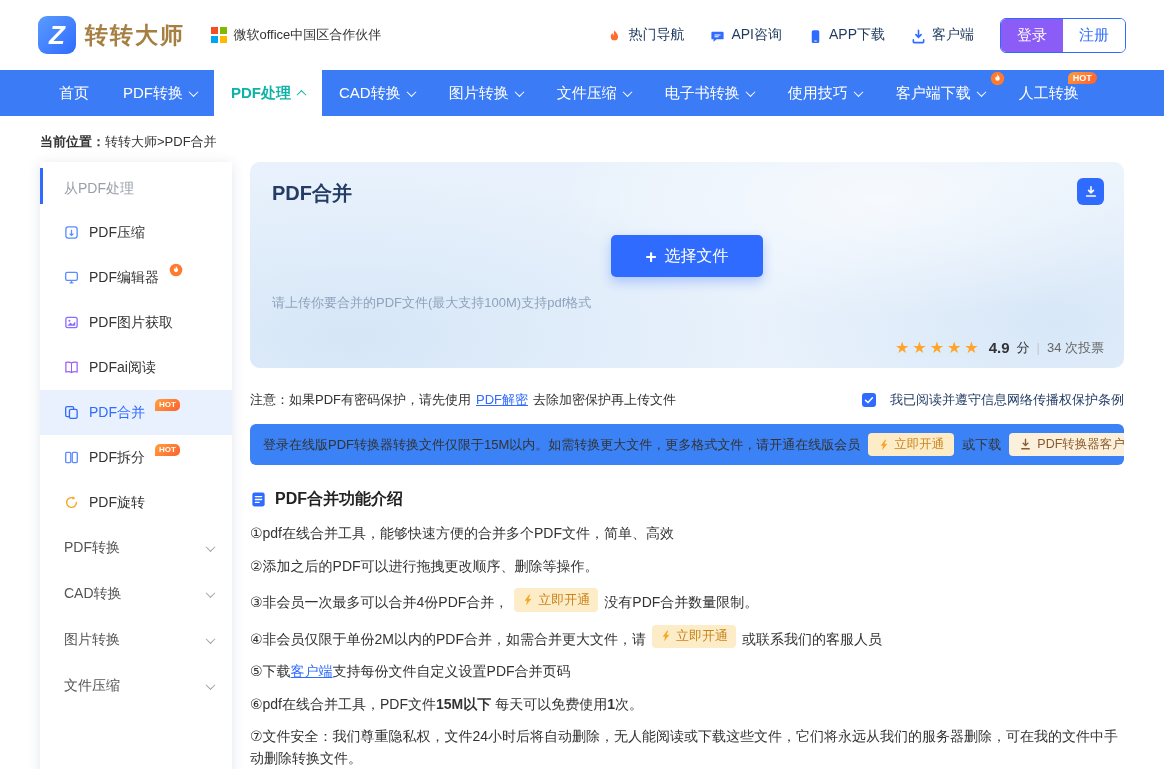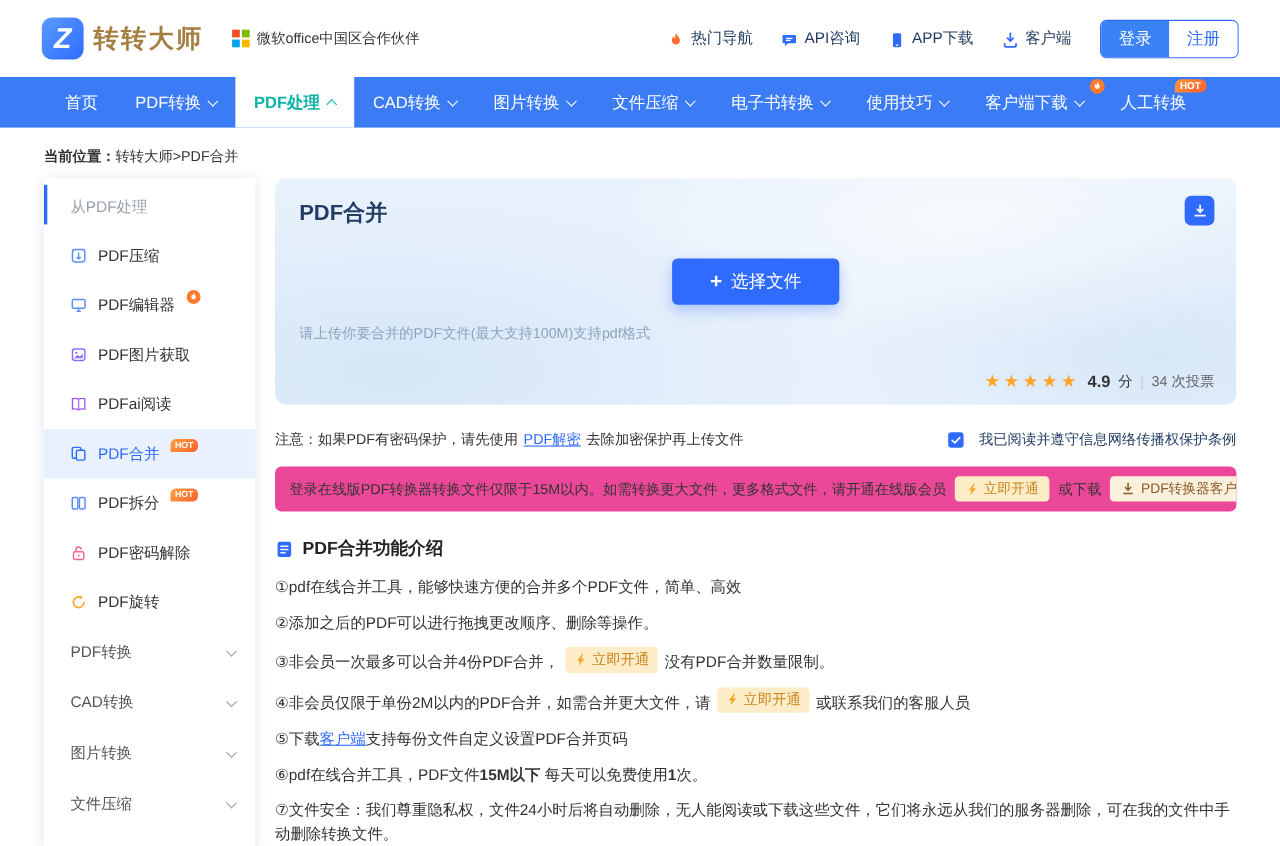--- a/index.html
+++ b/index.html
@@ -14,21 +14,21 @@
                display:flex; align-items:center; justify-content:center; }
   .logo-text { font-size:23px; font-weight:bold; color:#a57f42; letter-spacing:2px; }
   .partner { display:flex; align-items:center; gap:7px; margin-left:26px; font-size:13px; color:#333; }
   .ms-grid { display:grid; grid-template-columns:7px 7px; gap:1.5px; }
   .ms-grid i { width:7px; height:7px; display:block; }
   .ms-grid i:nth-child(1){ background:#f25022; } .ms-grid i:nth-child(2){ background:#7fba00; }
   .ms-grid i:nth-child(3){ background:#00a4ef; } .ms-grid i:nth-child(4){ background:#ffb900; }
   .quick-links { display:flex; align-items:center; gap:26px; margin-left:auto; margin-right:26px; }
   .quick-link { display:flex; align-items:flex-end; gap:6px; font-size:14px; color:#1f3a5f; cursor:pointer; }
   .auth { display:flex; border:1px solid #2f6bff; border-radius:6px; overflow:hidden; }
-  .btn-login { background:#3b82f6; color:#fff; padding:7px 16px; font-size:15px; border:none; cursor:pointer; }
+  .btn-login { background:#8b5cf6; color:#fff; padding:7px 16px; font-size:15px; border:none; cursor:pointer; }
   .btn-register { background:#fff; color:#2f6bff; padding:7px 16px; font-size:15px; border:none; cursor:pointer; }
 
   
   .navbar { height:46px; background:#3c7bf6; display:flex; align-items:stretch; padding:0 42px; }
   .nav-item { position:relative; display:flex; align-items:center; gap:7px; padding:0 17px;
               color:#fff; font-size:15px; cursor:pointer; white-space:nowrap; }
   .nav-item.active { background:#fff; color:#0db3a6; font-weight:bold; }
   .chev { width:7px; height:7px; border-right:1.6px solid currentColor; border-bottom:1.6px solid currentColor;
           display:inline-block; }
   .chev.down { transform:rotate(45deg) translate(-1px,-1px); }
@@ -83,21 +83,21 @@
   .divider { color:#c3c9d4; font-size:13px; }
   .votes { font-size:13px; color:#666; }
 
   .note-row { display:flex; align-items:center; justify-content:space-between; margin-top:23px;
               font-size:13px; color:#333; }
   .note-link { color:#2f6bff; text-decoration:underline; margin:0 5px; cursor:pointer; }
   .agreement { display:flex; align-items:center; gap:14px; color:#223c63; cursor:pointer; }
   .checkbox { width:14px; height:14px; border-radius:3px; background:#2f6bff;
               display:flex; align-items:center; justify-content:center; cursor:pointer; flex-shrink:0; }
 
-  .promo { margin-top:15px; background:#ec4899; border-radius:6px; padding:9px 13px;
+  .promo { margin-top:15px; background:#3b82f6; border-radius:6px; padding:9px 13px;
            display:flex; align-items:center; gap:8px; font-size:13px; color:#333; white-space:nowrap; overflow:hidden; }
   .pill { display:inline-flex; align-items:center; gap:4px; background:#fcecc8; color:#c9841c;
           border-radius:4px; padding:3px 10px; font-size:12.5px; cursor:pointer; flex-shrink:0; }
   .client-pill { display:inline-flex; align-items:center; gap:5px; background:#fbf0dc; color:#8a5a2a;
           border-radius:4px; padding:3px 10px; font-size:12.5px; cursor:pointer; flex-shrink:0; }
 
   .intro { margin-top:24px; }
   .intro-head { display:flex; align-items:center; gap:8px; font-size:16px; font-weight:bold; color:#222; }
   .intro-list { margin-top:13px; }
   .intro-line { font-size:14px; color:#333; line-height:1.55; margin-bottom:11px; }
@@ -254,28 +254,20 @@
       <span>PDF合并</span>
       <span class="side-badge">HOT</span>
     </div>
     <div class="side-item">
       <svg width="15" height="15" viewBox="0 0 16 16">
           <rect x="1.8" y="2.5" width="5.4" height="11" rx="1.2" fill="none" stroke="#5b8bff" stroke-width="1.4"></rect>
           <rect x="8.8" y="2.5" width="5.4" height="11" rx="1.2" fill="none" stroke="#5b8bff" stroke-width="1.4"></rect>
         </svg>
       <span>PDF拆分</span>
       <span class="side-badge">HOT</span>
-    </div>
-    <div class="side-item">
-      <svg width="15" height="15" viewBox="0 0 16 16">
-          <rect x="3" y="7" width="10" height="7.5" rx="1.6" fill="none" stroke="#f0628f" stroke-width="1.4"></rect>
-          <path d="M5.5 7V5a2.5 2.5 0 0 1 5 0" fill="none" stroke="#f0628f" stroke-width="1.4"></path>
-          <circle cx="8" cy="10.6" r="1" fill="#f0628f"></circle>
-        </svg>
-      <span>PDF密码解除</span>
     </div>
     <div class="side-item">
       <svg width="15" height="15" viewBox="0 0 16 16">
           <path d="M13.2 8A5.2 5.2 0 1 1 10 3.2" fill="none" stroke="#f5a623" stroke-width="1.5" stroke-linecap="round"></path>
           <path d="M9.2 1.4 12 3.4 9 5z" fill="#f5a623"></path>
         </svg>
       <span>PDF旋转</span>
     </div>
 
     <div class="side-group">

